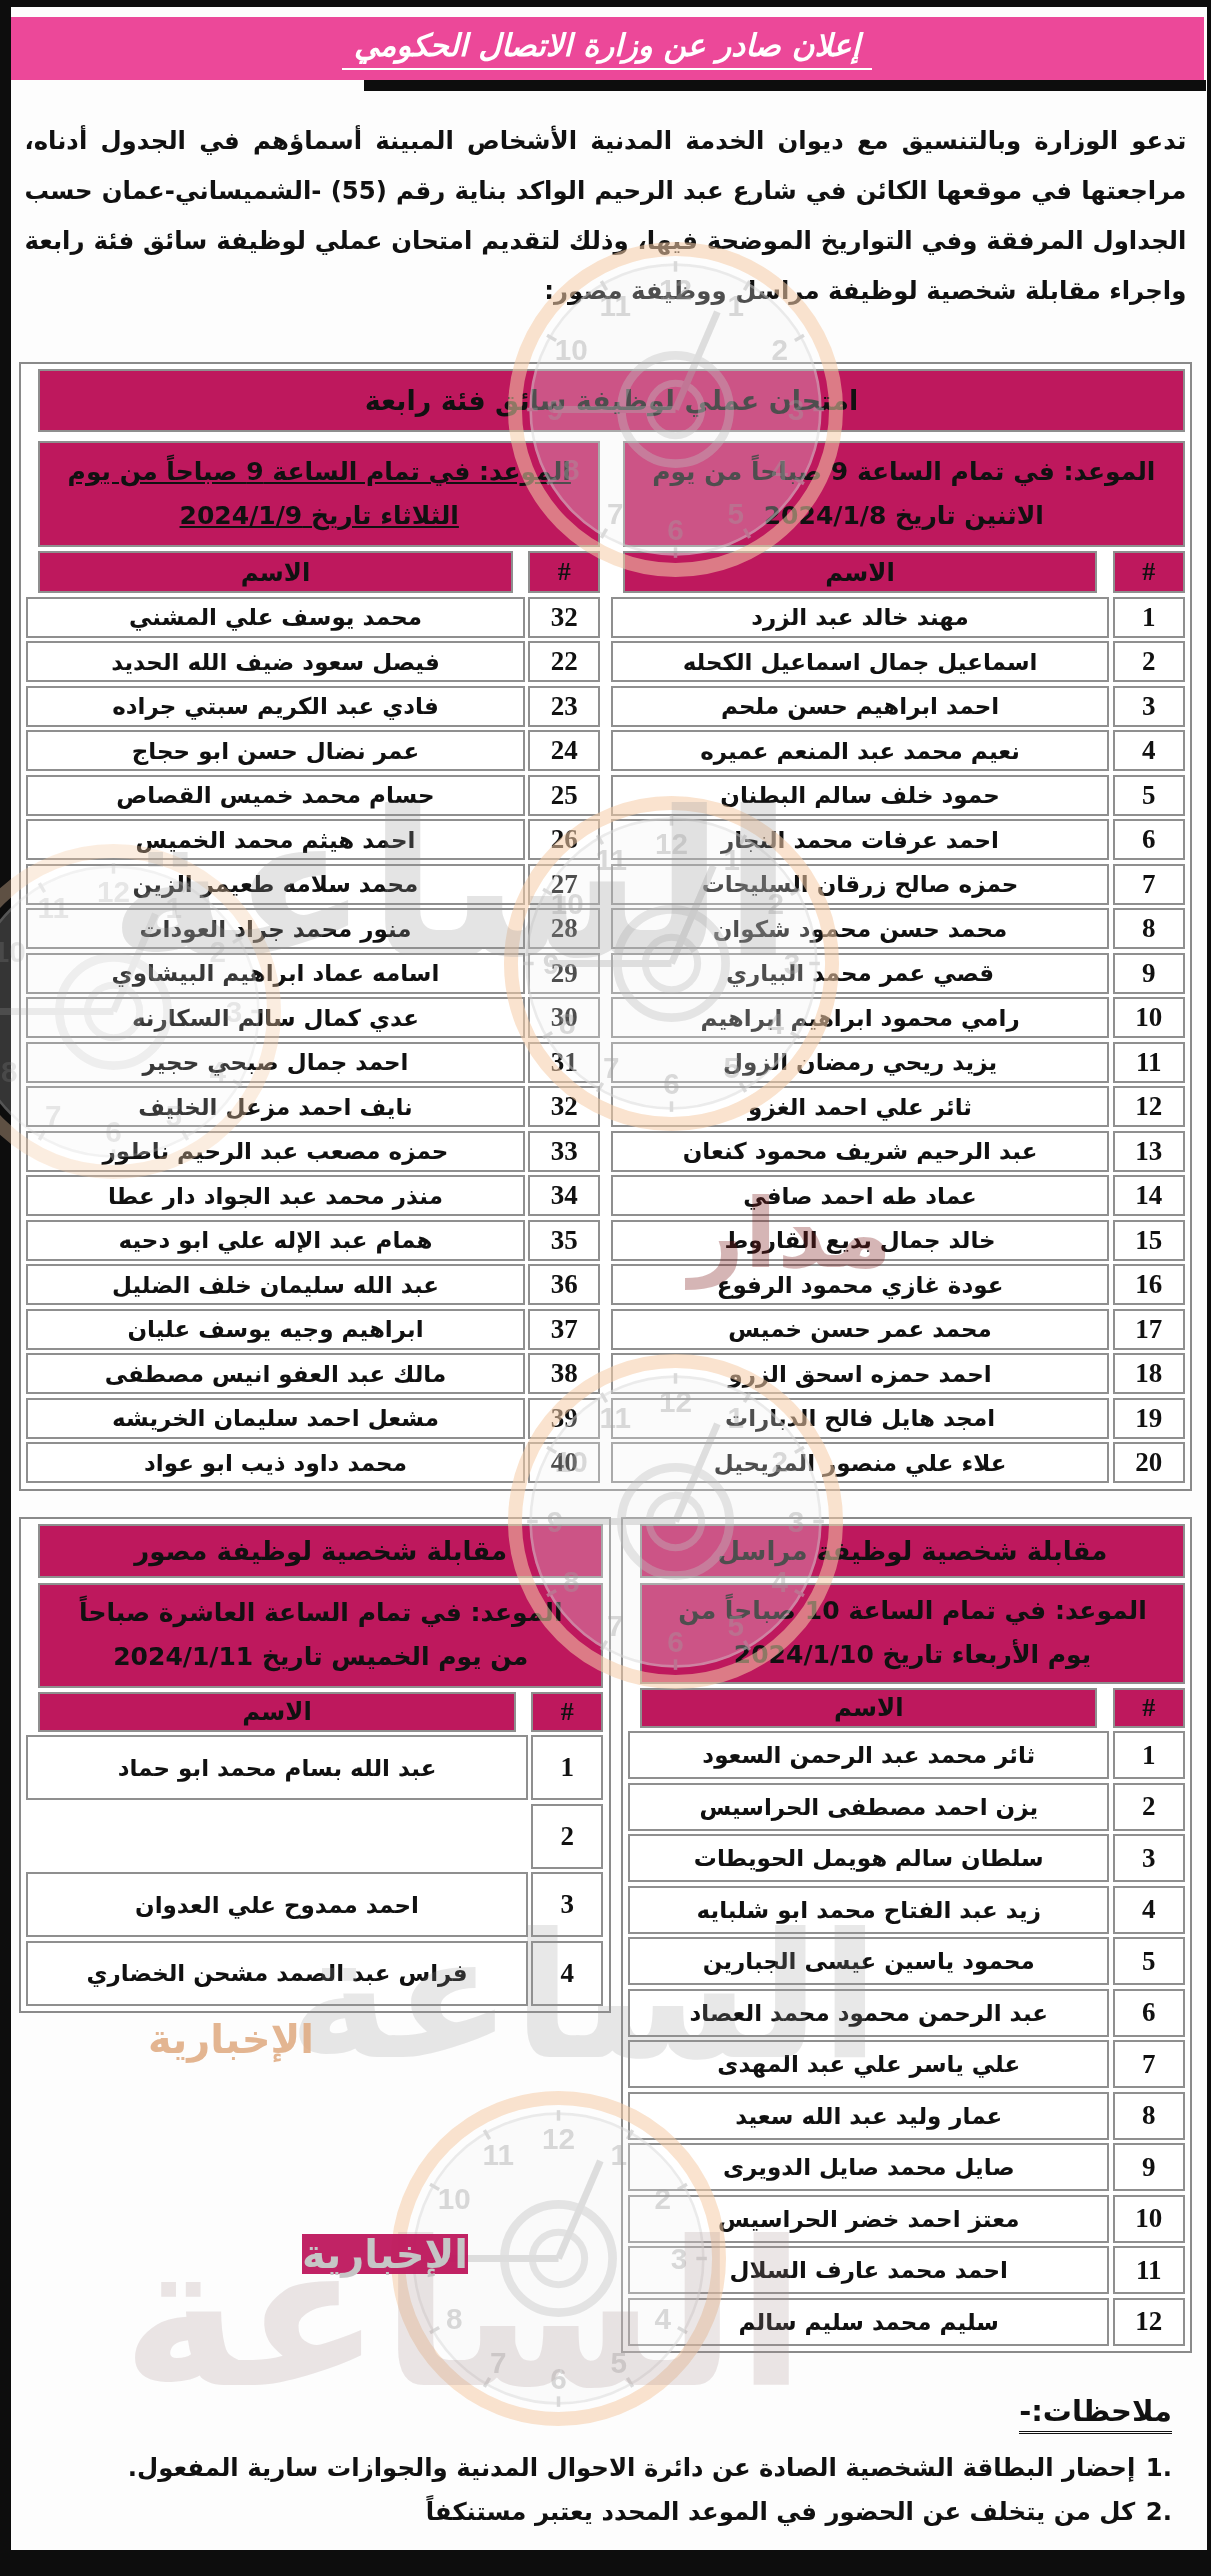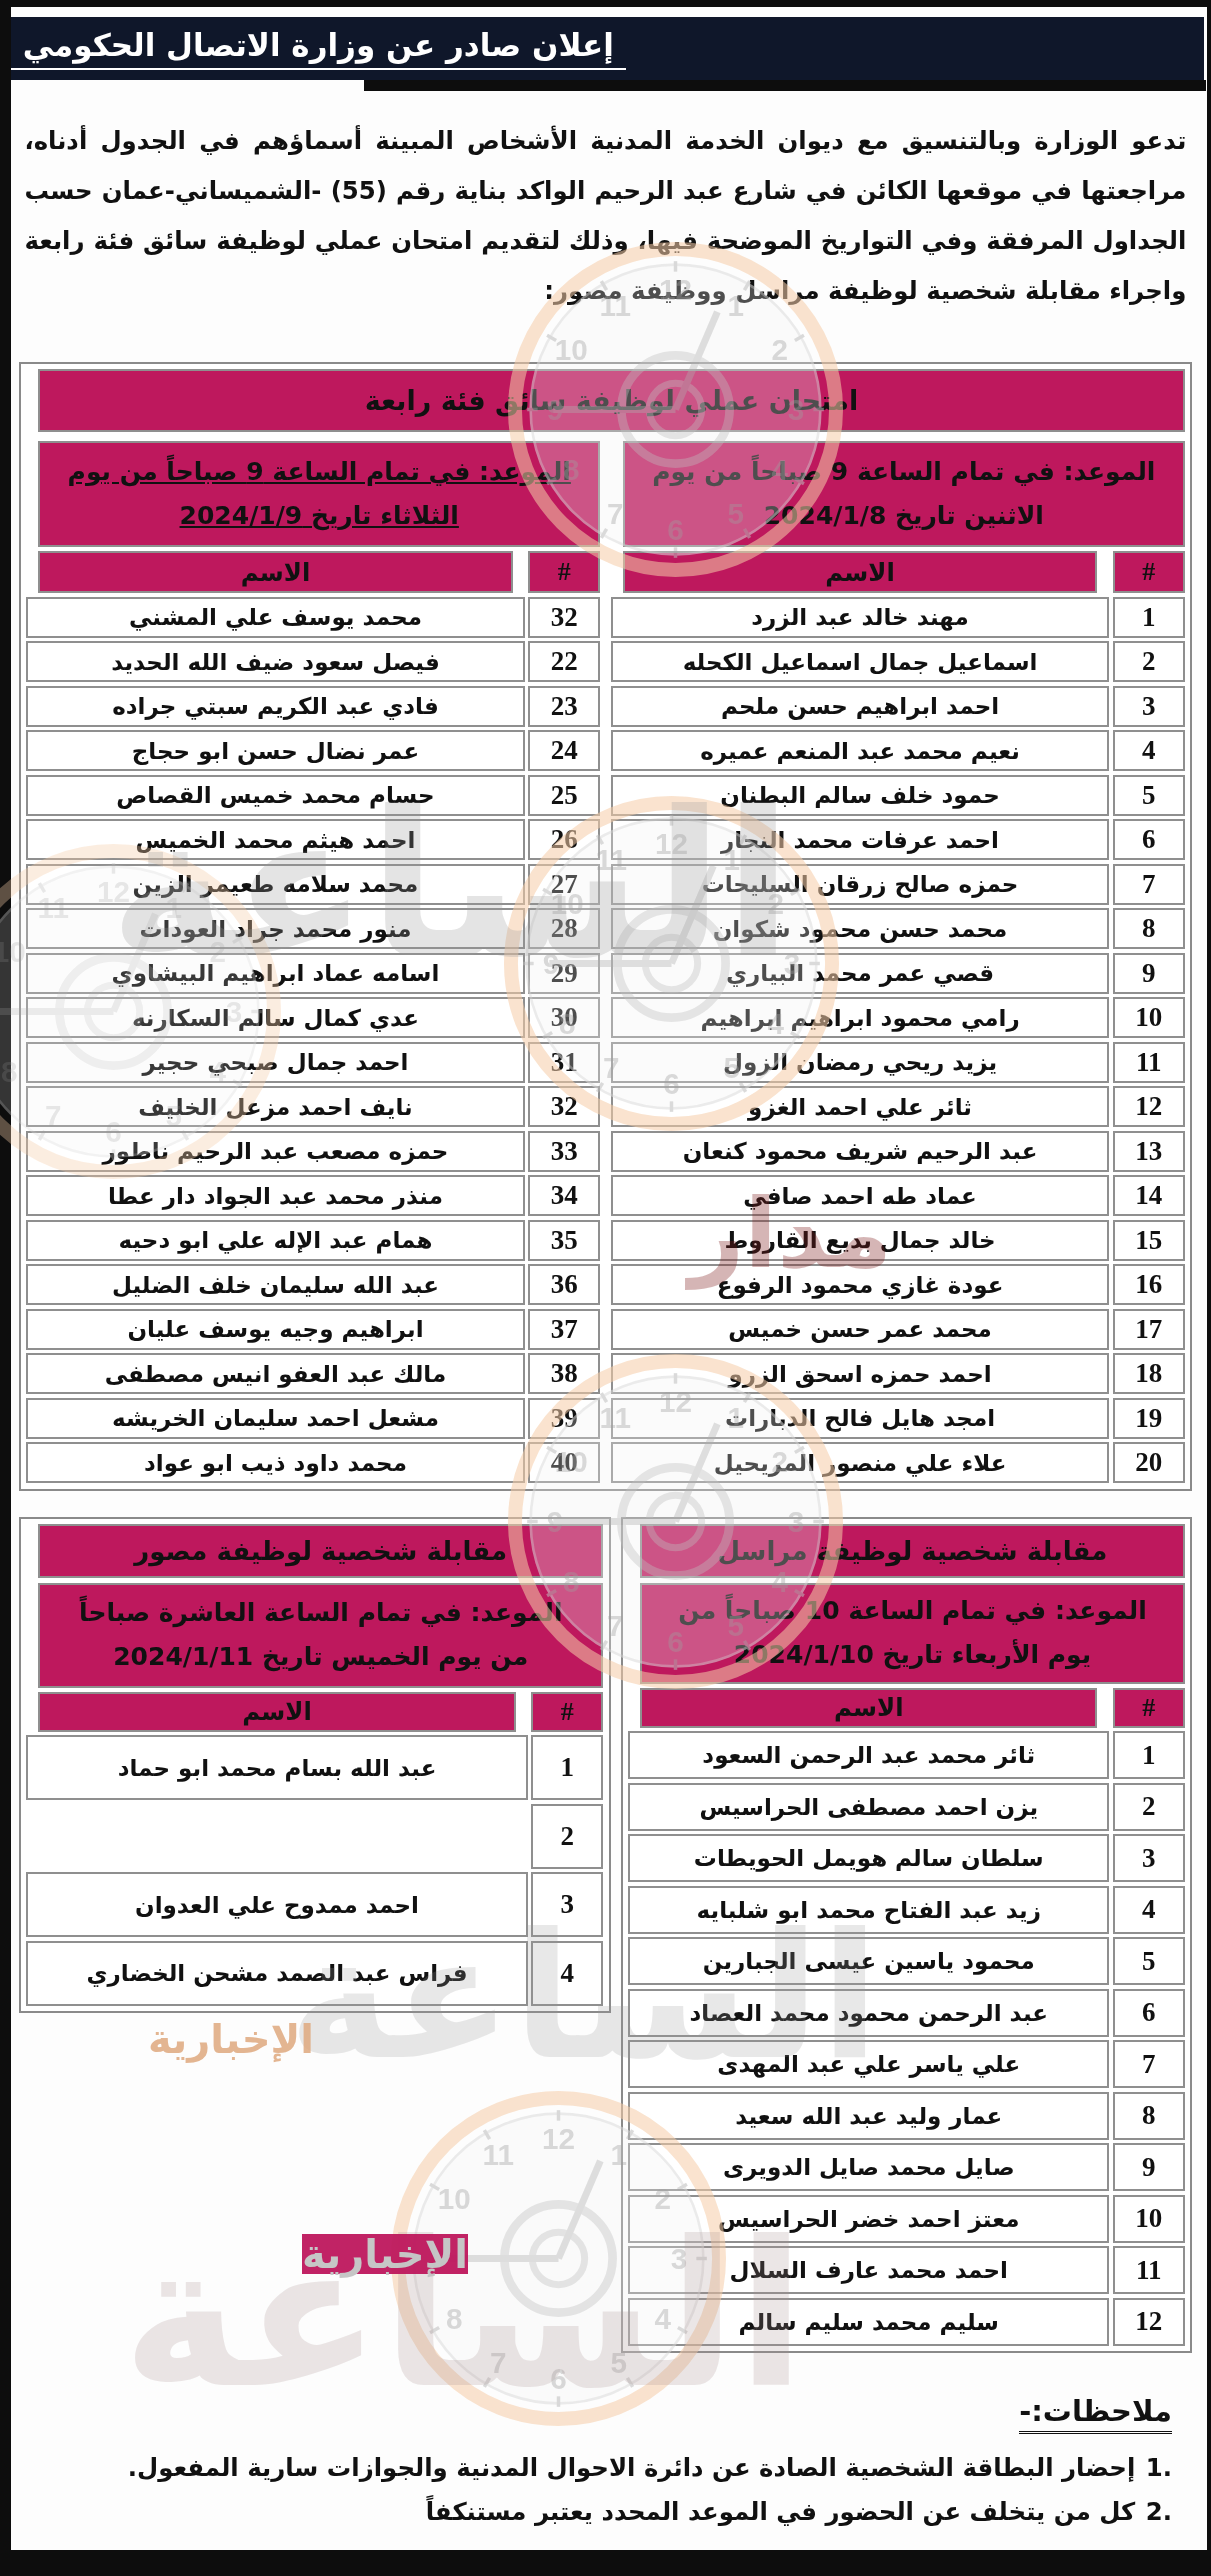--- a/index.html
+++ b/index.html
@@ -11,21 +11,21 @@
   
   .strip{position:absolute;background:#0d0d0d;}
   .strip-top{top:0;left:0;width:100%;height:7px;}
   .strip-left{top:0;left:0;width:11.3px;height:100%;}
   .strip-right{top:0;right:0;width:4.4px;height:100%;}
   .strip-bottom{bottom:0;left:0;width:100%;height:26px;}
 
   
   .title-bar{
     position:absolute; top:17.4px; left:10.5px; width:1193px; height:63px;
-    background:#0f172a; display:flex; align-items:center; justify-content:flex-end;
+    background:#ec4899; display:flex; align-items:center; justify-content:center;font-style:italic;
   }
   .title-bar span{
     color:#fff; font-size:31px; font-weight:700;
     border-bottom:2.6px solid #fff; padding:0 12.2px 5.2px 12.2px;
   }
   .title-sub{position:absolute; top:80px; left:364px; width:842px; height:10.5px; background:#0d0d0d;}
 
   
   .intro{
     position:absolute; top:92px; left:24.4px; width:1162px;

